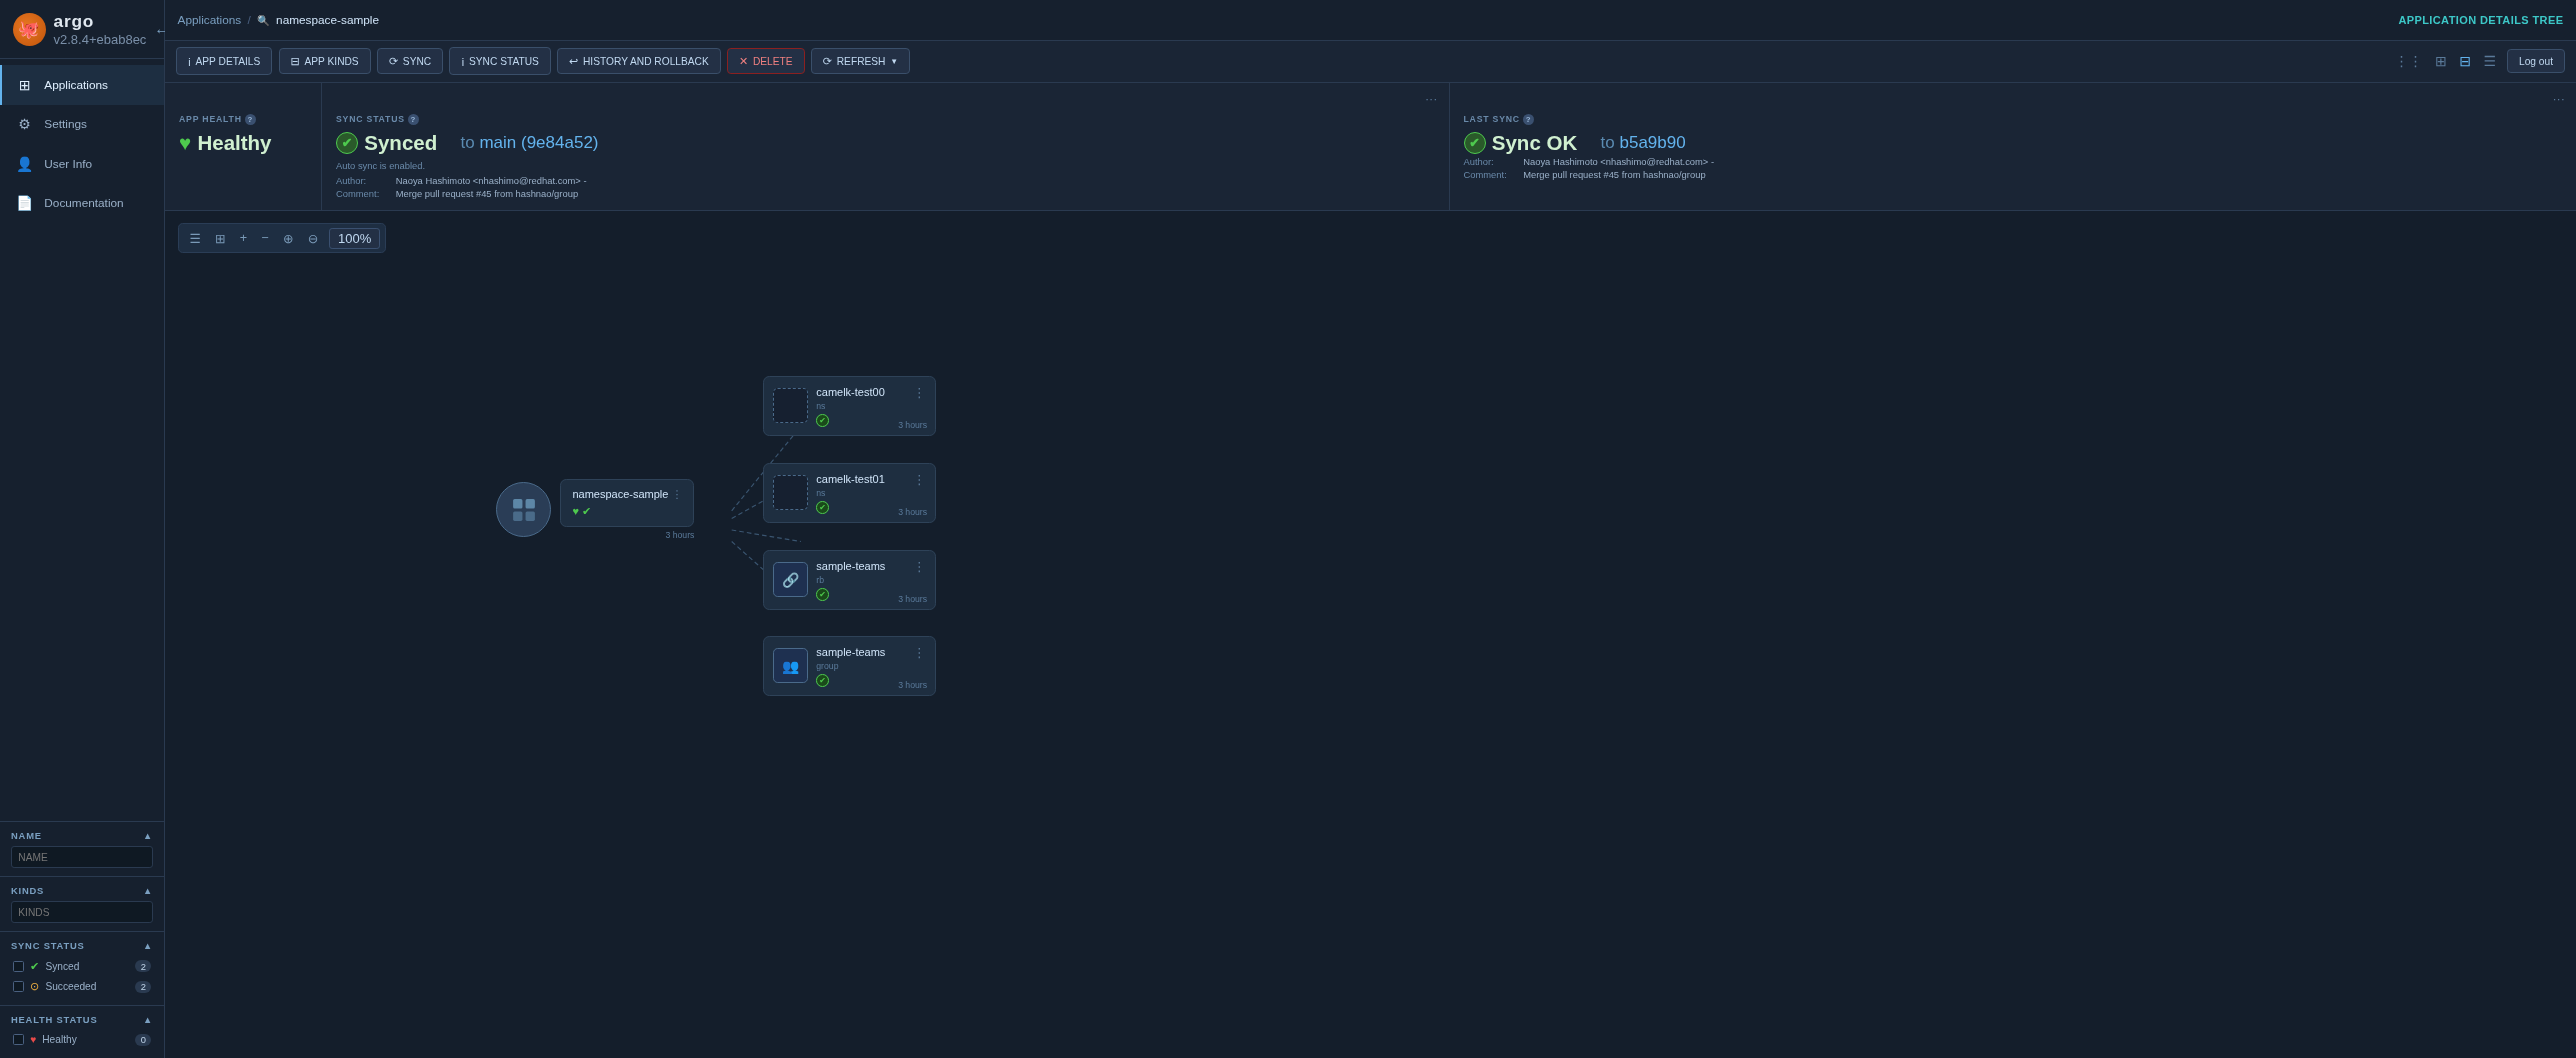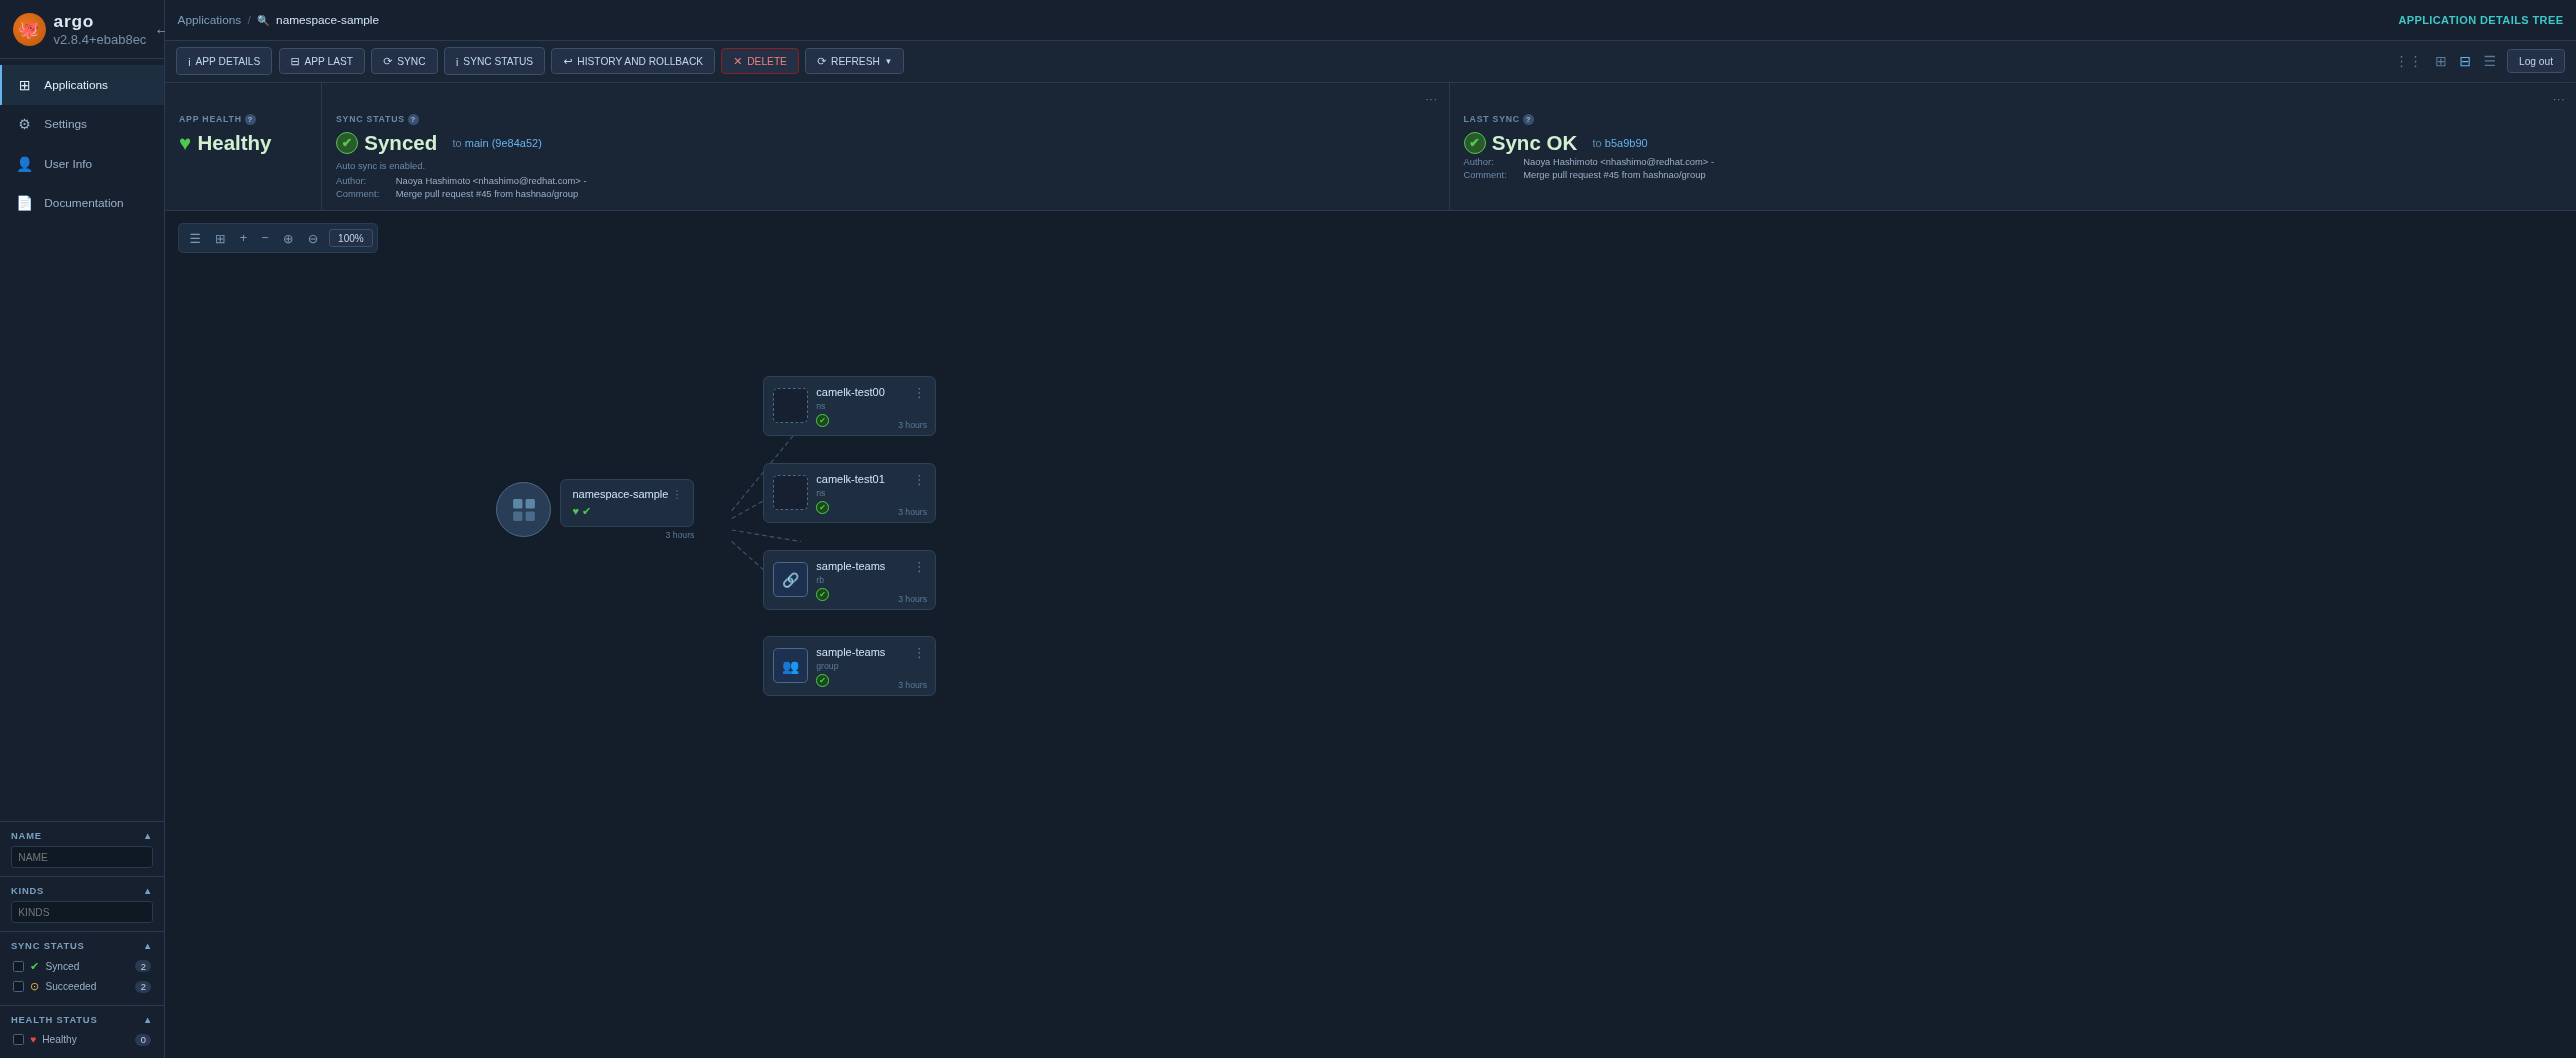--- a/index.html
+++ b/index.html
@@ -286,21 +286,21 @@
       color: #4ec94e;
       display: flex;
       align-items: center;
       justify-content: center;
       font-size: 12.6px;
       flex-shrink: 0;
     }
     .heart-icon { color: #4ec94e; font-size: 20.5px; }
     .synced-text { color: #d0f0d0; }
     .sync-ok-text { color: #d0f0d0; }
-    .to-link { font-size: 11px; color: #5a8ab0; font-weight: normal; margin-left: 9px; }
+    .to-link { font-size: 17px; color: #5a8ab0; font-weight: normal; margin-left: 17px; }
     .to-link a { color: #63b3ed; text-decoration: none; }
     .auto-sync-note { font-size: 9.4px; color: #6a8aaa; margin: 4.7px 0; }
     .meta-row { display: flex; gap: 4.7px; font-size: 9.4px; color: #9ab0c8; margin-top: 1.6px; }
     .meta-label { color: #6a8aaa; min-width: 55px; }
     .succeeded-note { font-size: 9.4px; color: #7a9ab8; margin-bottom: 3.1px; }
 
     
     .canvas-area {
       flex: 1;
       position: relative;
@@ -328,21 +328,21 @@
       font-size: 12.6px;
       cursor: pointer;
       border-radius: 2.4px;
     }
     .zoom-display {
       background: #233045;
       border: 0.8px solid #3a5070;
       border-radius: 3.1px;
       color: #c0d8f0;
       padding: 2.4px 7.9px;
-      font-size: 10px;
+      font-size: 13px;
       margin-left: 3.1px;
     }
 
     
     .graph-node {
       position: absolute;
       background: #1e2e40;
       border: 0.8px solid #2e4258;
       border-radius: 6.3px;
       padding: 7.9px 9.4px;
@@ -528,21 +528,21 @@
     <div class="app-details-tree">APPLICATION DETAILS TREE</div>
   </div>
 
   <div class="toolbar">
     <button class="tb-btn">
       <span class="btn-icon">ℹ</span>
       <span>APP DETAILS</span>
     </button>
     <button class="tb-btn">
       <span class="btn-icon">⊟</span>
-      <span>APP LAST</span>
+      <span>APP KINDS</span>
     </button>
     <button class="tb-btn">
       <span class="btn-icon">⟳</span>
       <span>SYNC</span>
     </button>
     <button class="tb-btn">
       <span class="btn-icon">ℹ</span>
       <span>SYNC STATUS</span>
     </button>
     <button class="tb-btn">

